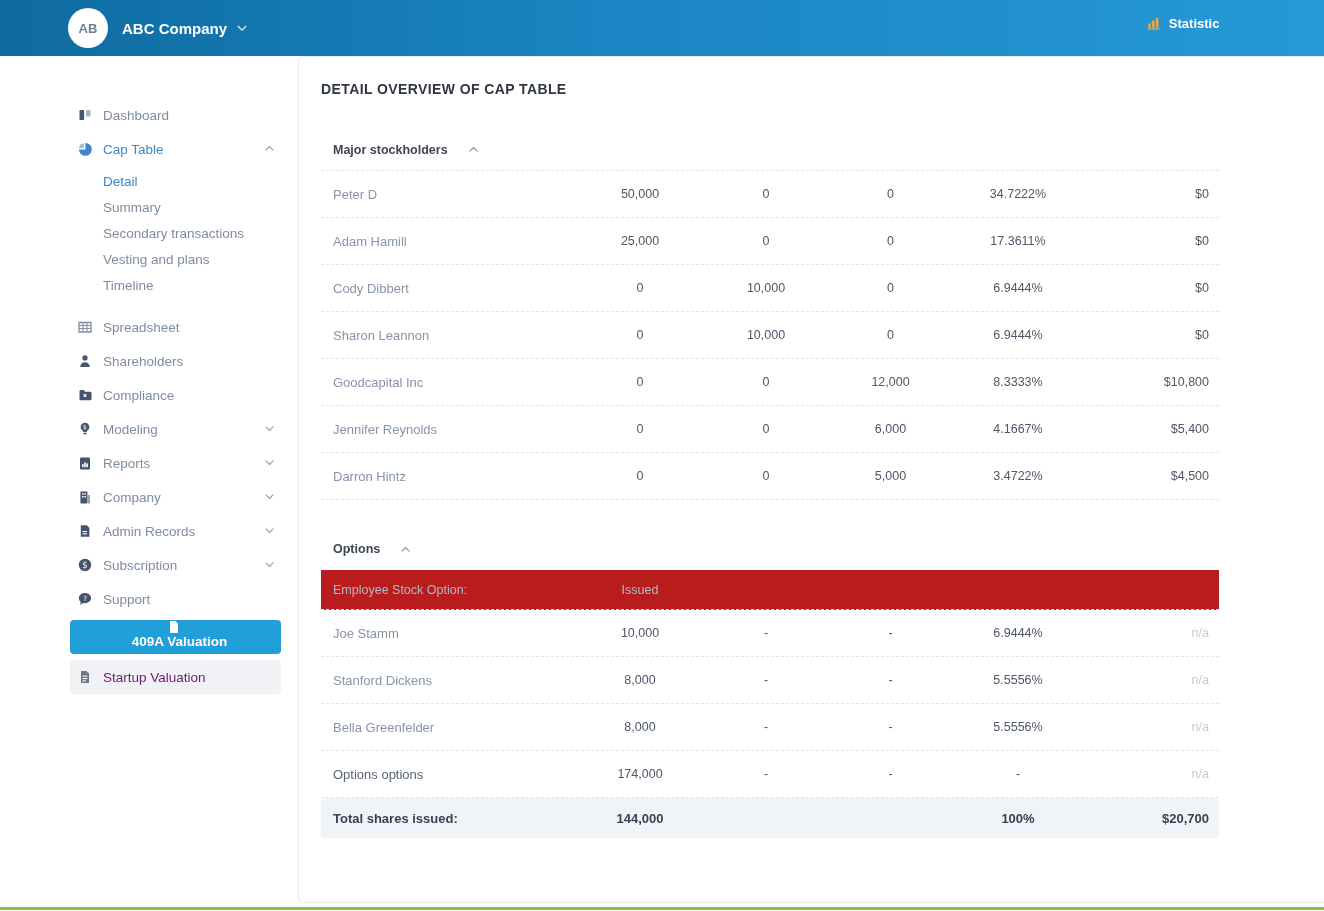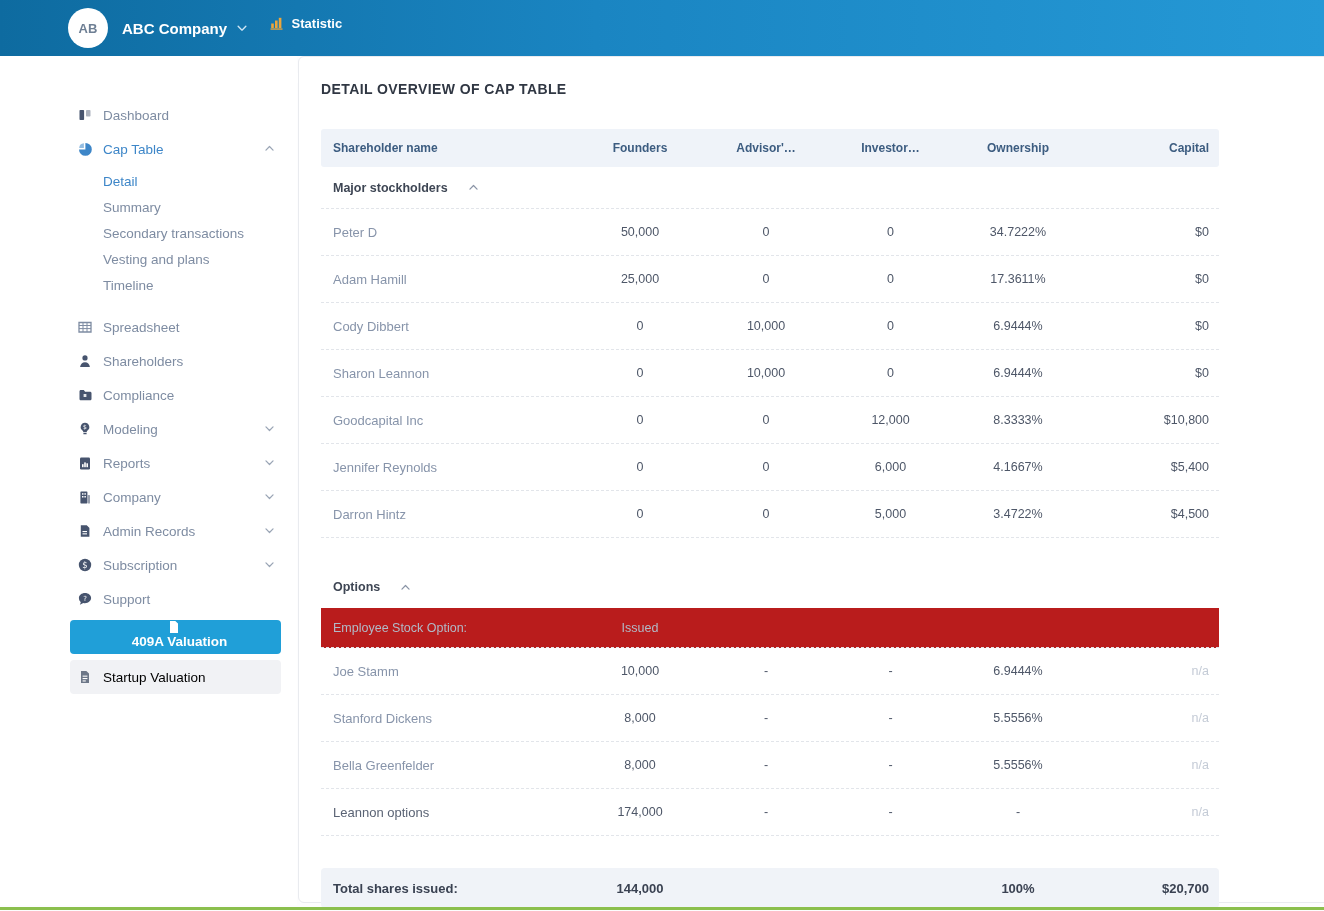--- a/index.html
+++ b/index.html
@@ -8,21 +8,21 @@
     font-family: "Liberation Sans", sans-serif;
     background:#fdfdfe;
     position:relative;
     overflow:hidden;
     color:#4e5768;
   }
   
   .app-header{
     position:absolute; top:0; left:0; width:1324px; height:56px;
     background:linear-gradient(90deg,#0e6ba0 0%,#1a85c2 45%,#2599d6 100%);
-    display:flex; align-items:center; 
+    display:flex; align-items:center; justify-content:space-between;
     padding:0 84px 0 68px;
   }
   .hdr-left{display:flex;align-items:center;gap:14px;}
   .company-avatar{
     width:40px;height:40px;border-radius:50%;background:#ffffff;
     display:flex;align-items:center;justify-content:center;
     font-size:13px;font-weight:bold;color:#6e7f94;
   }
   .company-name{display:flex;align-items:center;gap:9px;color:#fff;font-size:15px;font-weight:bold;cursor:pointer;}
   .company-name .chev svg{display:block;width:12px;height:12px;stroke:#cfe6f5;}
@@ -56,21 +56,21 @@
   }
   .side-sub-item.active{color:#3d86c8;}
   .side-btn{
     margin:4px 16px 6px 70px; width:211px; height:34px; border-radius:4px;
     display:flex;align-items:center;padding-left:8px;font-size:13.5px;cursor:pointer;
   }
   .side-btn .icon{width:14px;height:14px;margin-right:11px;flex:0 0 14px;}
   .side-btn .icon svg{display:block;width:14px;height:14px;}
   .side-btn.button-primary{background:#209fd8;color:#ffffff;font-weight:bold;flex-direction:column;}
   .side-btn.button-primary .icon svg{fill:#ffffff;}
-  .side-btn.button-muted{background:#f1f2f5;color:#000000;}
+  .side-btn.button-muted{background:#f1f2f5;color:#701a75;}
   .side-btn.button-muted .icon svg{fill:#6d7788;}
 
   
   .main-card{
     position:absolute; left:298px; top:56px; width:1096px; height:847px;
     background:#ffffff; border:1px solid #e9ebef; border-radius:6px;
     padding:24px 20px 0 22px;
   }
   .page-title{
     font-size:14px; font-weight:bold; color:#303743; letter-spacing:.4px;
@@ -99,21 +99,21 @@
   .drow{height:47px;font-size:12.5px;color:#4e5768;}
   .drow .name{font-size:13px;color:#8794aa;cursor:pointer;}
   .drow .name.dark{color:#5a6374;cursor:default;}
   .drow .muted{color:#c4cbd6;}
   .subhead{
     height:40px;background:#b91c1c;font-size:12.5px;color:#b2bac7;
   }
   .section-gap{margin-top:28px;}
   .total-row{
     height:40px;background:#f0f3f8;border-radius:4px;
-    font-size:13px;font-weight:bold;color:#3a4252;margin-top:32px;
+    font-size:13px;font-weight:bold;color:#3a4252;
   }
   
   .bottom-bar{
     position:absolute;left:0;bottom:1px;width:1324px;height:3px;background:#8bbf4d;
   }
 </style>
 </head>
 <body>
 
 <header class="app-header">
@@ -335,28 +335,20 @@
           <rect x="4.6" y="10.4" width="3.2" height="1.1" fill="#fff"></rect>
         </svg>
       </span>
       <span>Startup Valuation</span>
     </div>
   </aside>
 
 <main class="main-card">
   <h1 class="page-title">DETAIL OVERVIEW OF CAP TABLE</h1>
   <div class="cap-table" id="capTable">
-      <div class="trow thead">
-        <div class="cell c0">Shareholder name</div>
-        <div class="cell c1">Founders</div>
-        <div class="cell c2">Advisor'…</div>
-        <div class="cell c3">Investor…</div>
-        <div class="cell c4">Ownership</div>
-        <div class="cell c5">Capital</div>
-      </div>
       <div class="section-label dashed">
         <span>Major stockholders</span>
         <span class="chev">
           <svg viewBox="0 0 14 14" fill="none">
             <path d="M2.5 9l4.5-4.5L11.5 9" stroke-width="1.6" stroke-linecap="round" stroke-linejoin="round"></path>
           </svg>
         </span>
       </div>
       <div class="trow drow dashed">
         <div class="cell c0 name">Peter D</div>
@@ -448,21 +440,21 @@
       </div>
       <div class="trow drow dashed">
         <div class="cell c0 name">Bella Greenfelder</div>
         <div class="cell c1">8,000</div>
         <div class="cell c2">-</div>
         <div class="cell c3">-</div>
         <div class="cell c4">5.5556%</div>
         <div class="cell c5 muted">n/a</div>
       </div>
       <div class="trow drow dashed">
-        <div class="cell c0 name dark">Leannon options</div>
+        <div class="cell c0 name dark">Options options</div>
         <div class="cell c1">174,000</div>
         <div class="cell c2">-</div>
         <div class="cell c3">-</div>
         <div class="cell c4">-</div>
         <div class="cell c5 muted">n/a</div>
       </div>
       <div class="trow total-row">
         <div class="cell c0">Total shares issued:</div>
         <div class="cell c1">144,000</div>
         <div class="cell c2"></div>

